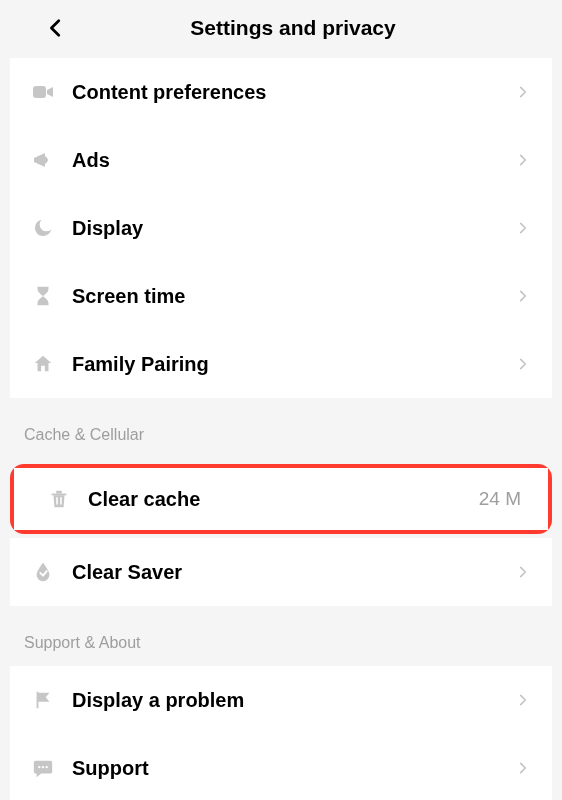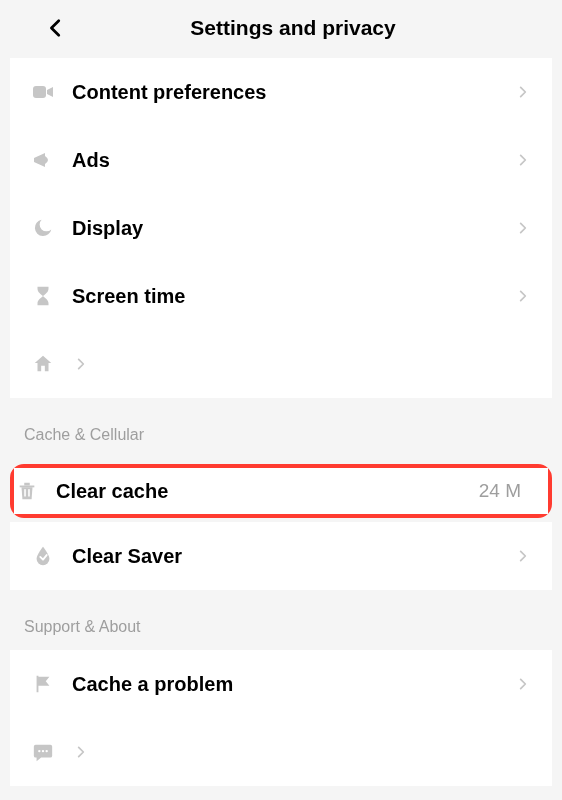--- a/index.html
+++ b/index.html
@@ -75,21 +75,21 @@
     flex: 0 0 18px;
     display: flex;
     align-items: center;
     justify-content: center;
   }
   .highlight {
     border: 4px solid #ff3b30;
     border-radius: 14px;
     margin: 6px 10px 4px 10px;
   }
-  .highlight .row { height: 46px; padding-left: 0; padding-right: 16px; justify-content: space-between;}
+  .highlight .row { height: 62px; padding-left: 32px; padding-right: 16px; justify-content: space-between;}
   svg { display: block; }
 </style>
 </head>
 <body>
 
 <div class="screen">
 
   <div class="header">
     <div class="back-btn">
       <svg width="22" height="22" viewBox="0 0 24 24" fill="none" stroke="#000" stroke-width="3" stroke-linecap="round" stroke-linejoin="round">
@@ -158,20 +158,21 @@
           </svg>
       </span>
     </div>
 
     <div class="row">
       <span class="icon">
         <svg width="22" height="22" viewBox="0 0 24 24" fill="#c6c6c6">
             <path d="M12 3 L21 11 H18 V20 H14 V14 H10 V20 H6 V11 H3 Z"></path>
           </svg>
       </span>
+      <span class="label">Family Pairing</span>
       <span class="chev">
         <svg width="14" height="14" viewBox="0 0 24 24" fill="none" stroke="#c6c6c6" stroke-width="3" stroke-linecap="round" stroke-linejoin="round">
             <polyline points="8 4 16 12 8 20"></polyline>
           </svg>
       </span>
     </div>
 
   </div>
 
   <div class="section-header">Cache &amp; Cellular</div>
@@ -211,37 +212,38 @@
 
   <div class="section-header">Support &amp; About</div>
 
   <div class="section">
     <div class="row">
       <span class="icon">
         <svg width="22" height="22" viewBox="0 0 24 24" fill="#c6c6c6">
             <path d="M5 3 V21 H7 V14 H19 L15 9 L19 4 H7 V3 Z"></path>
           </svg>
       </span>
-      <span class="label">Cache a problem</span>
+      <span class="label">Display a problem</span>
       <span class="chev">
         <svg width="14" height="14" viewBox="0 0 24 24" fill="none" stroke="#c6c6c6" stroke-width="3" stroke-linecap="round" stroke-linejoin="round">
             <polyline points="8 4 16 12 8 20"></polyline>
           </svg>
       </span>
     </div>
 
     <div class="row">
       <span class="icon">
         <svg width="22" height="22" viewBox="0 0 24 24" fill="#c6c6c6">
             <path d="M4 4 H20 A2 2 0 0 1 22 6 V16 A2 2 0 0 1 20 18 H10 L5 22 V18 H4 A2 2 0 0 1 2 16 V6 A2 2 0 0 1 4 4 Z"></path>
             <circle cx="8" cy="11" r="1.3" fill="#fff"></circle>
             <circle cx="12" cy="11" r="1.3" fill="#fff"></circle>
             <circle cx="16" cy="11" r="1.3" fill="#fff"></circle>
           </svg>
       </span>
+      <span class="label">Support</span>
       <span class="chev">
         <svg width="14" height="14" viewBox="0 0 24 24" fill="none" stroke="#c6c6c6" stroke-width="3" stroke-linecap="round" stroke-linejoin="round">
             <polyline points="8 4 16 12 8 20"></polyline>
           </svg>
       </span>
     </div>
   </div>
 
 </div>
 

